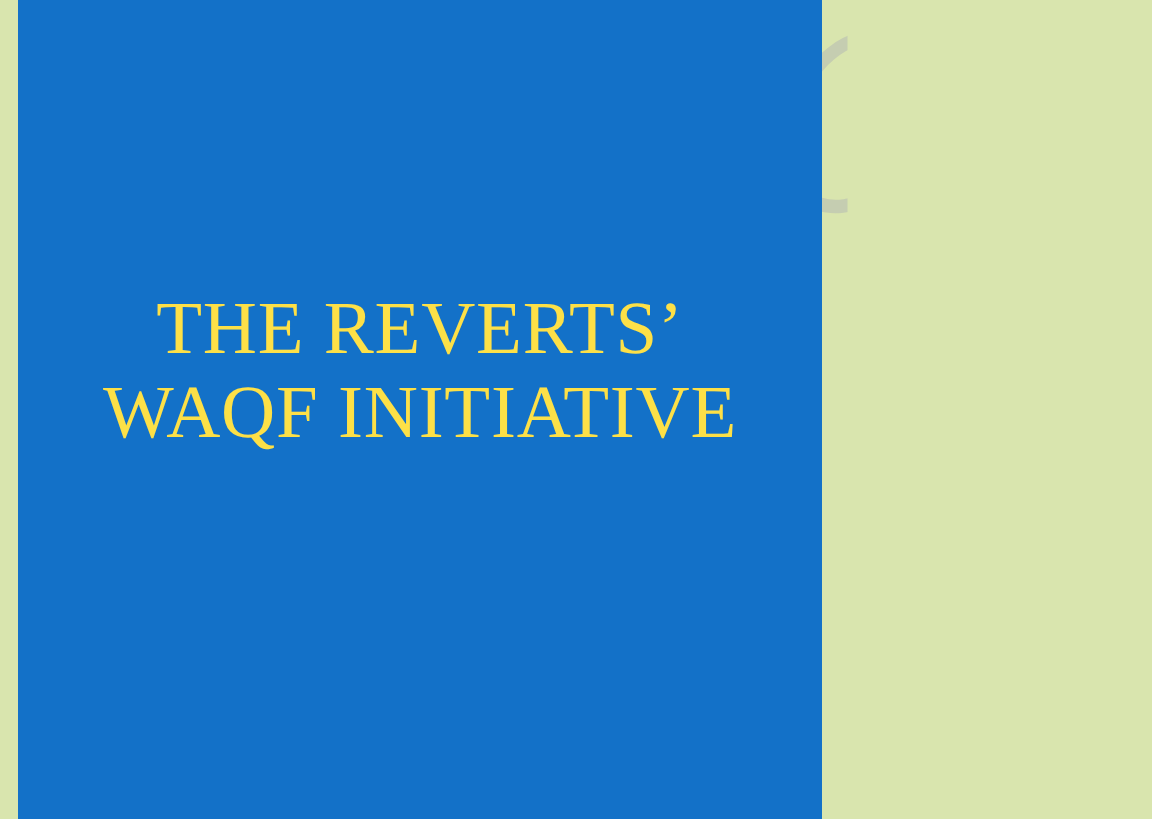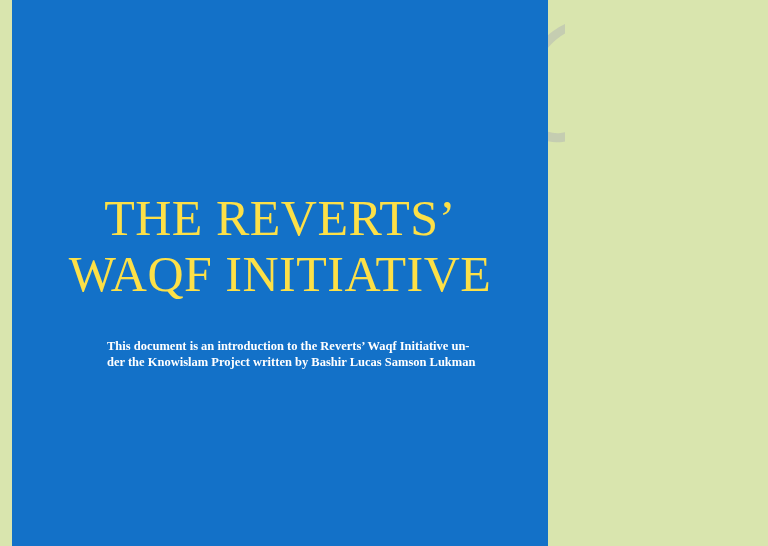--- a/index.html
+++ b/index.html
@@ -138,22 +138,20 @@
 <div id="screen">
 
   <div class="edge-strip-left"></div>
 
   <div class="doc-page">
     <div class="doc-page-inner">
 
       <div class="doc-title">THE REVERTS’
 WAQF INITIATIVE</div>
 
-      <div class="doc-subtitle">This document is an introduction to the Reverts’ Waqf Initiative un-
-der the Knowislam Project written by Bashir Lucas Samson Lukman</div>
 
     </div>
   </div>
 
   <div class="gutter-strip">
     <div class="gutter-artwork"></div>
   </div>
 
 
 </div>

